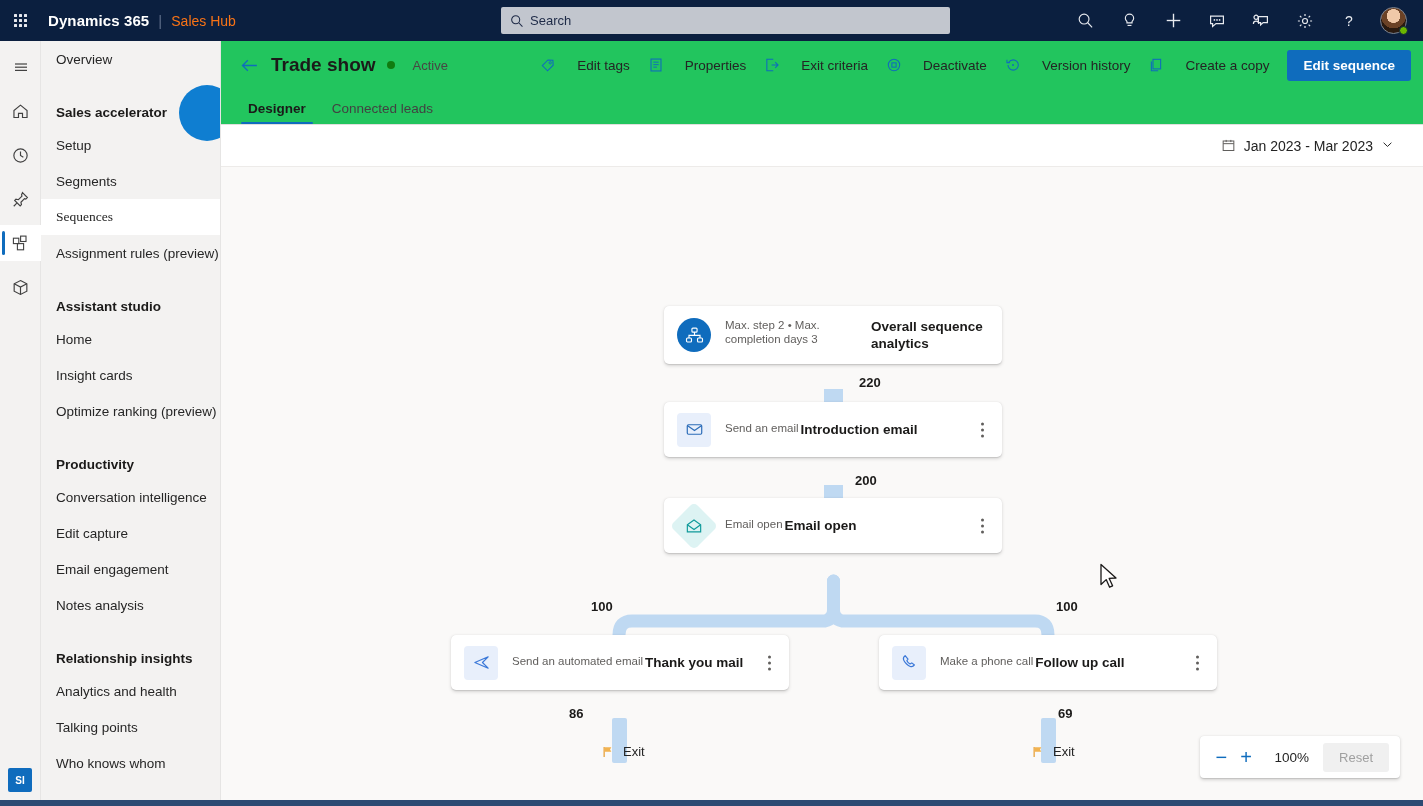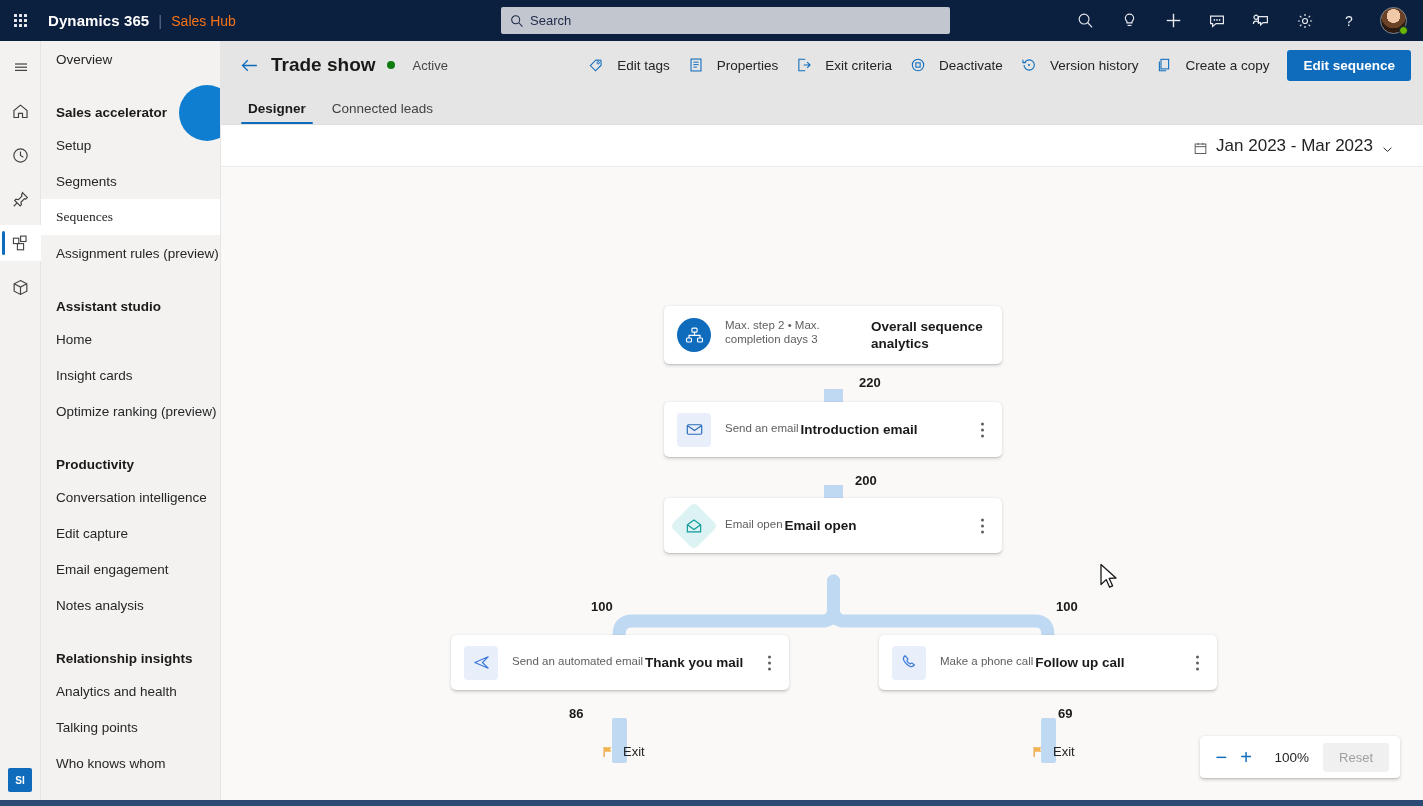--- a/index.html
+++ b/index.html
@@ -91,41 +91,41 @@
   }
   .snav-spacer { height: 14px; }
   .blue-dot-overlay {
     position: absolute; left: 138px; top: 44px; width: 56px; height: 56px;
     border-radius: 50%; background: #0f7ed1;
   }
 
   
   .content {
     position: absolute; left: 221px; top: 41px; width: 1202px; height: 591px;
-    background: #e5e5e5;
+    background: #22c55e;
   }
   .cmdbar {
     position: relative; height: 48px; display: flex; align-items: center;
     padding-left: 19px;
   }
   .backarrow { cursor: pointer; display:flex; align-items:center; }
   .page-title {
     font-size: 19px; font-weight: bold; color: #1b1a19; margin-left: 12px;
   }
   .status-dot {
     width: 8px; height: 8px; border-radius: 50%; background: #107c10;
     margin-left: 11px;
   }
   .status-text { font-size: 13px; color: #484644; margin-left: 18px; }
   .cmd-actions {
     position: absolute; right: 0px; top: 0; height: 48px;
     display: flex; align-items: center; gap: 0px;
   }
   .cmd-btn {
-    display: flex; align-items: center; gap: 13px; padding: 0 9px;
+    display: flex; align-items: center; gap: 21px; padding: 0 9px;
     height: 32px; font-size: 13.5px; color: #242424; cursor: pointer;
     border-radius: 3px; white-space: nowrap;
   }
   .primary-btn {
     background: #0f6cbd; color: #fff; font-size: 13.5px; font-weight: bold;
     height: 31px; display: flex; align-items: center; padding: 0 16px;
     border-radius: 3px; margin-left: 9px; margin-right: 12px; cursor: pointer;
   }
 
   
@@ -142,21 +142,21 @@
     content: ""; position: absolute; left: 0; right: 0; bottom: 0;
     height: 2.5px; background: #0f6cbd; border-radius: 2px;
   }
 
   
   .filterbar {
     height: 41px; display: flex; align-items: center; justify-content: flex-end;
     padding-right: 22px; background: #fff;
   }
   .daterange {
-    display: flex; align-items: flex-end; gap: 8px; font-size: 17px;
+    display: flex; align-items: flex-start; gap: 8px; font-size: 14px;
     color: #242424; cursor: pointer; padding: 5px 7px; border-radius: 3px;
   }
 
   .canvas {
     position: relative; height: 639px; background: #faf9f8;
     border-top: 1px solid #edebe9; overflow: hidden;
   }
 
   .node {
     position: absolute; background: #ffffff; border-radius: 5px;

